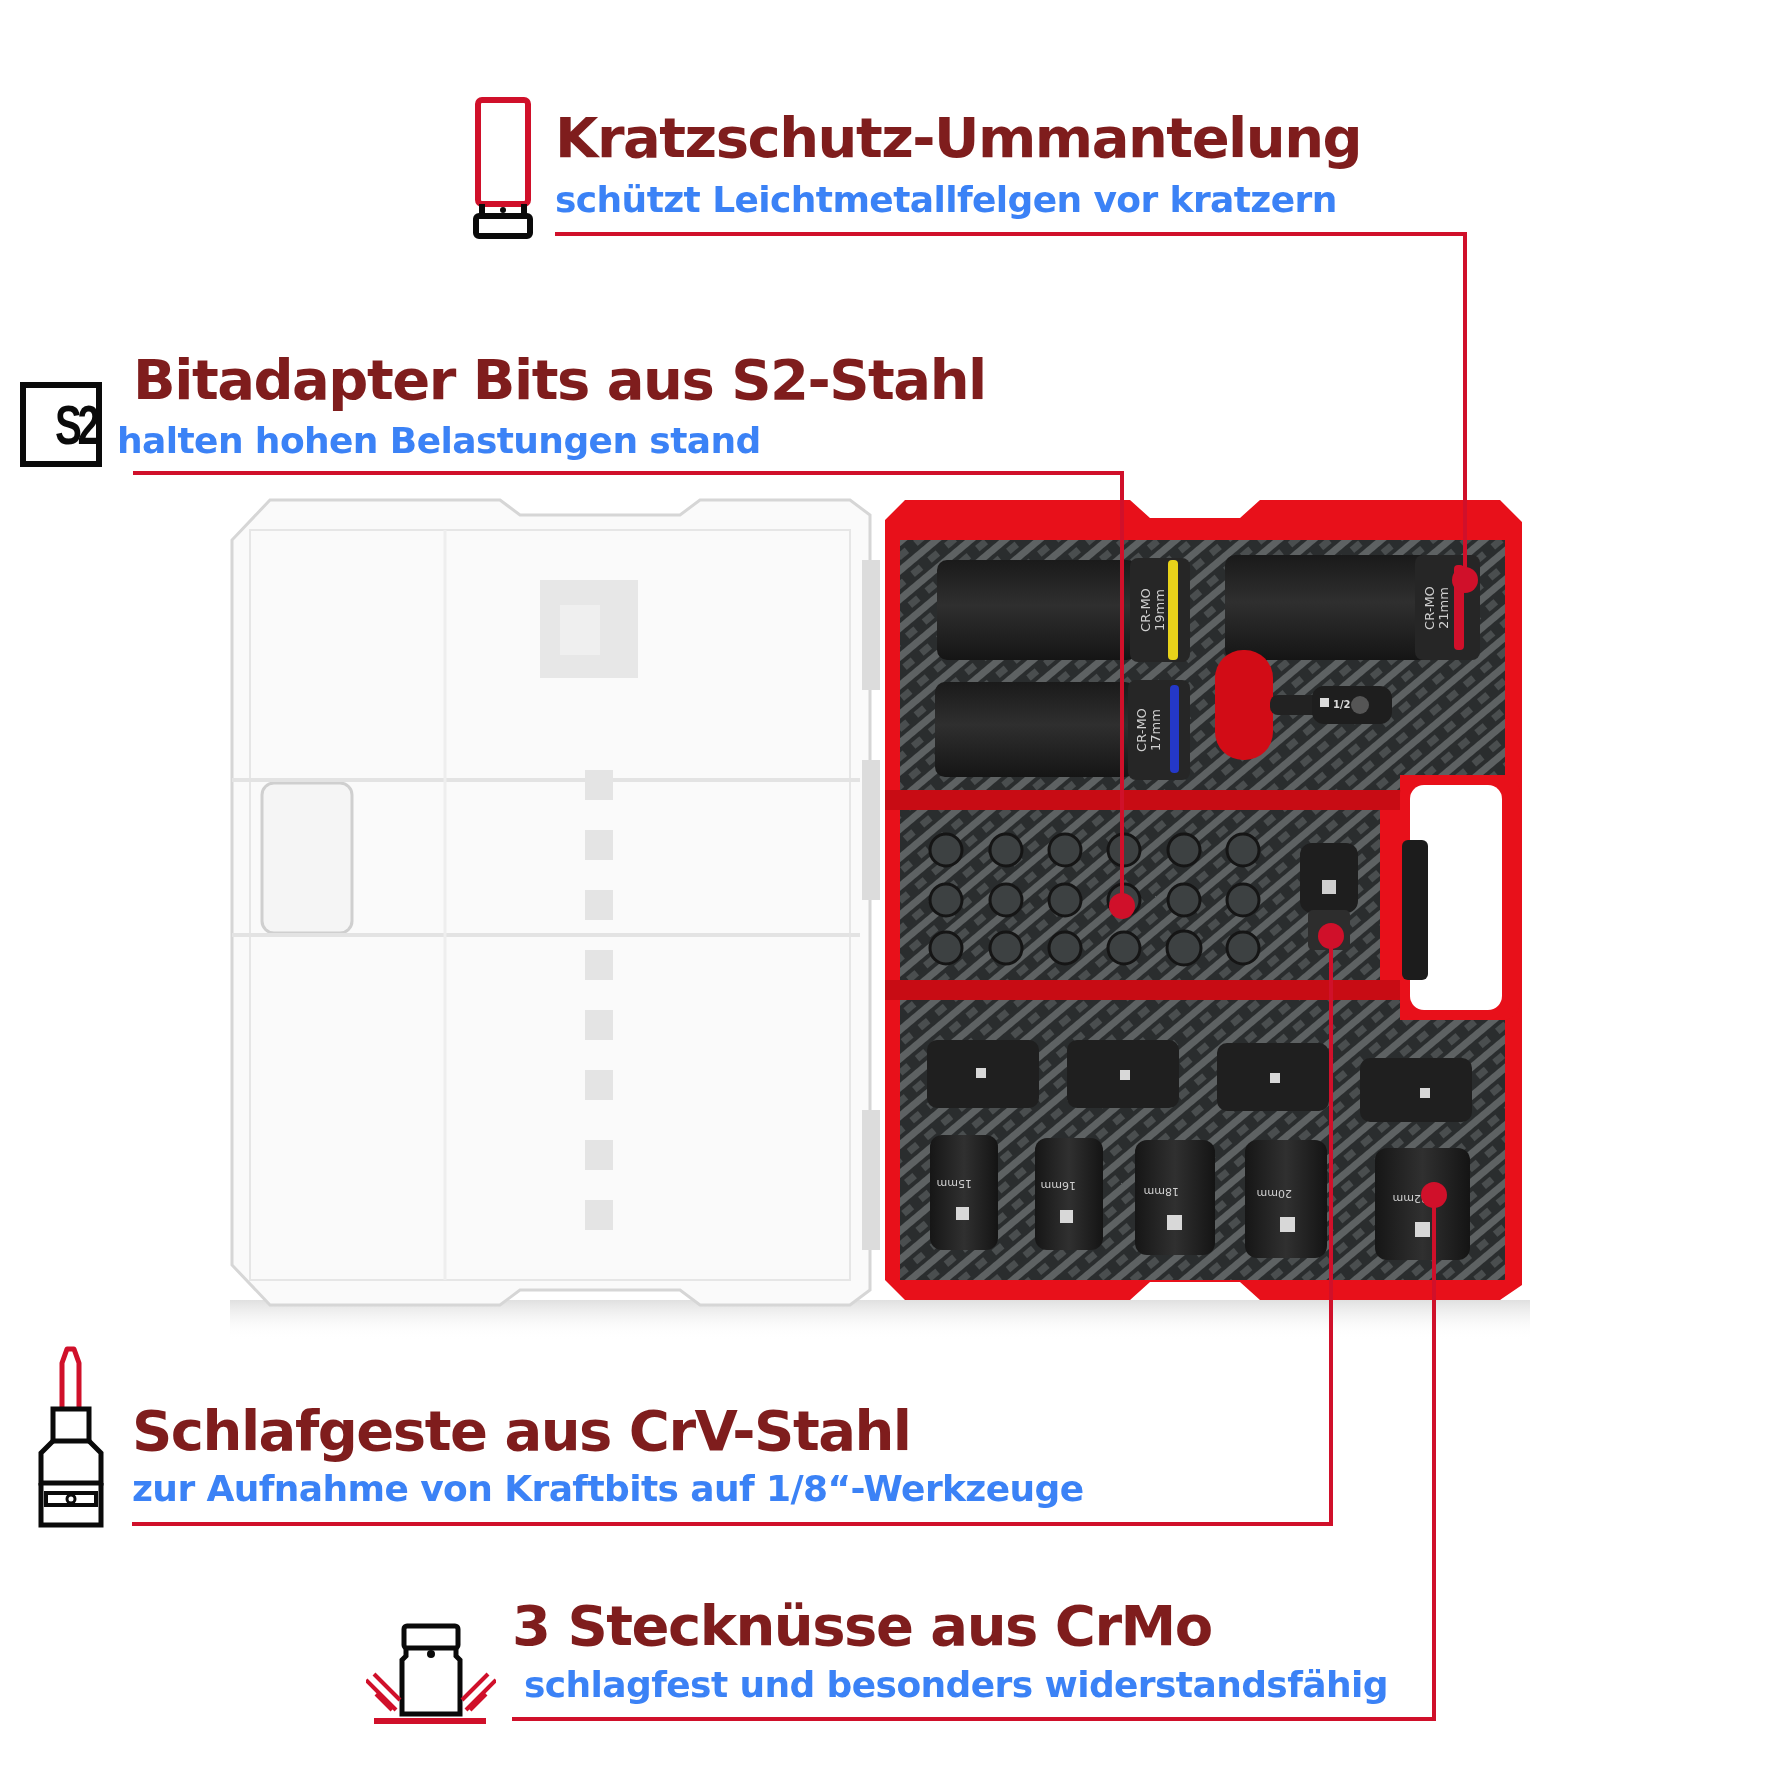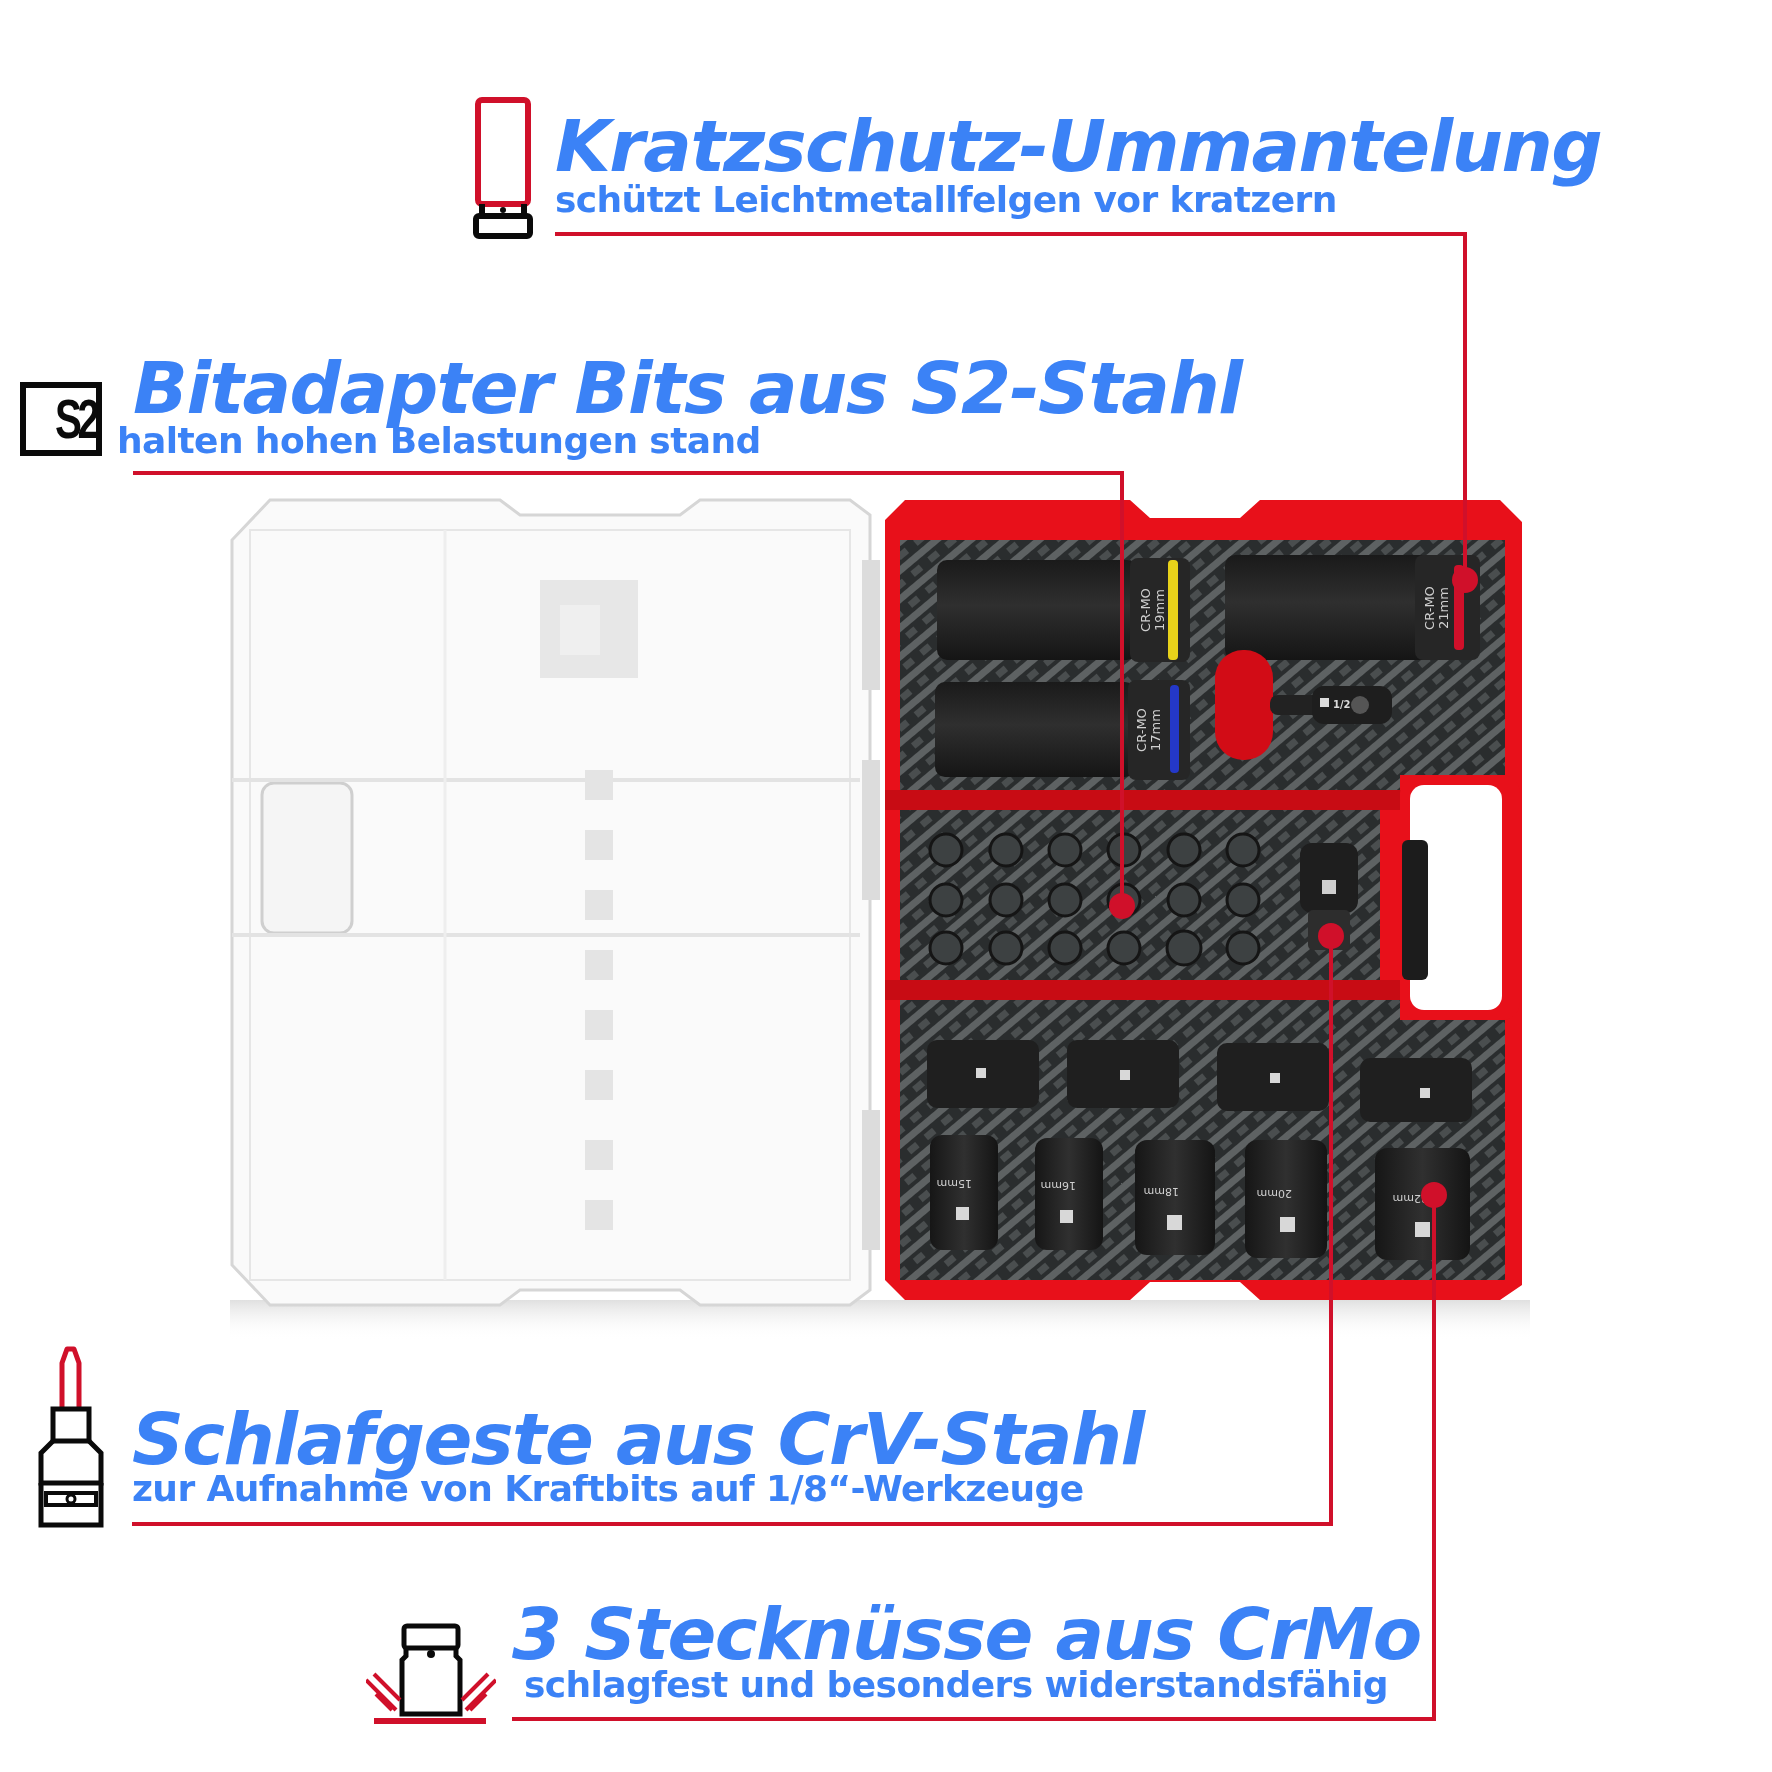--- a/index.html
+++ b/index.html
@@ -1,18 +1,18 @@
 <!DOCTYPE html>
 <html><head>
 <meta charset="utf-8">
 <style>
   html, body { margin:0; padding:0; background:#ffffff; }
   body { width:1772px; height:1772px; position:relative; overflow:hidden; font-family:"DejaVu Sans", "Liberation Sans", sans-serif; }
   .feature { position:absolute; }
-  .feature .title { position:absolute; white-space:nowrap; color:#3b82f6; font-weight:bold; font-size:72px; letter-spacing:-1.5px; line-height:1;font-style:italic; }
+  .feature .title { position:absolute; white-space:nowrap; color:#7f1d1d; font-weight:bold; font-size:56px; letter-spacing:-1.5px; line-height:1; }
   .feature .subtitle { position:absolute; white-space:nowrap; color:#3b82f6; font-weight:bold; font-size:36px; letter-spacing:-0.6px; line-height:1; }
   .overlay { position:absolute; left:0; top:0; width:1772px; height:1772px; pointer-events:none; }
   .icon { position:absolute; }
   #case-svg { position:absolute; left:0; top:0; }
 </style>
 </head>
 <body>
 
 <svg id="case-svg" width="1772" height="1772" viewBox="0 0 1772 1772">
   <defs>
@@ -184,21 +184,21 @@
     <rect x="4" y="120" width="54" height="20" rx="3" fill="none" stroke="#0a0a0a" stroke-width="6"></rect>
     <line x1="10" y1="108" x2="10" y2="120" stroke="#0a0a0a" stroke-width="6"></line>
     <line x1="52" y1="108" x2="52" y2="120" stroke="#0a0a0a" stroke-width="6"></line>
     <circle cx="31" cy="114" r="3" fill="#0a0a0a"></circle>
   </svg>
   <div class="title" style="left:555px;top:110px">Kratzschutz-Ummantelung</div>
   <div class="subtitle" style="left:555px;top:182px">schützt Leichtmetallfelgen vor kratzern</div>
 </div>
 
 <div class="feature">
-  <div class="icon" style="left:20px;top:382px;width:82px;height:74px;border:6px solid #0a0a0a;box-sizing:border-box;display:flex;align-items:center;justify-content:center;padding-left:29px;">
+  <div class="icon" style="left:20px;top:382px;width:82px;height:85px;border:6px solid #0a0a0a;box-sizing:border-box;display:flex;align-items:center;justify-content:center;padding-left:29px;">
     <span style="font-family:'Liberation Sans',sans-serif;font-weight:bold;font-size:56px;letter-spacing:-6px;transform:scaleX(0.72);color:#0a0a0a;line-height:1;">S2</span>
   </div>
   <div class="title" style="left:133px;top:352px">Bitadapter Bits aus S2-Stahl</div>
   <div class="subtitle" style="left:117px;top:423px">halten hohen Belastungen stand</div>
 </div>
 
 <div class="feature">
   <svg class="icon" style="left:36px;top:1343px" width="70" height="186" viewBox="0 0 70 186">
     <path d="M26,66 L26,20 L31,6 L38,6 L43,20 L43,66" fill="none" stroke="#d0102a" stroke-width="5" stroke-linejoin="round"></path>
     <rect x="17" y="66" width="36" height="32" fill="none" stroke="#0a0a0a" stroke-width="5"></rect>

